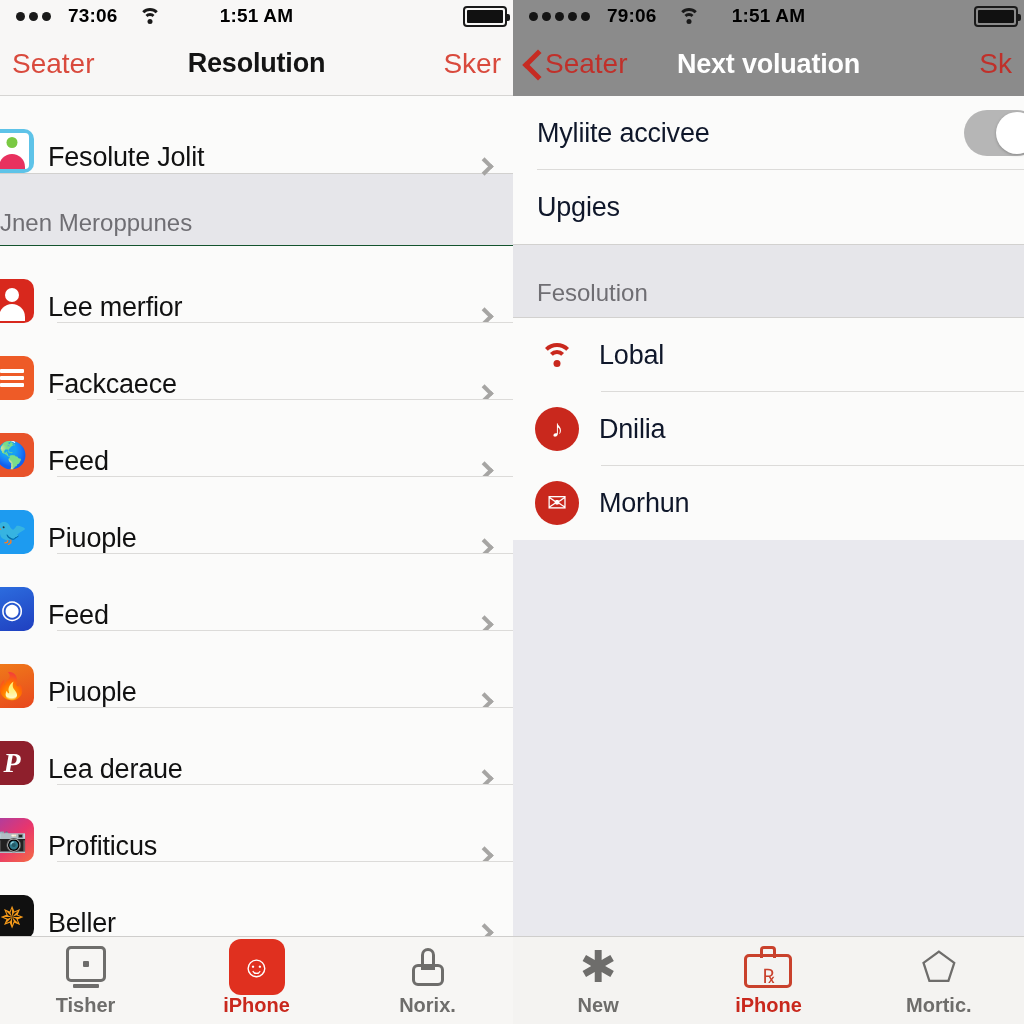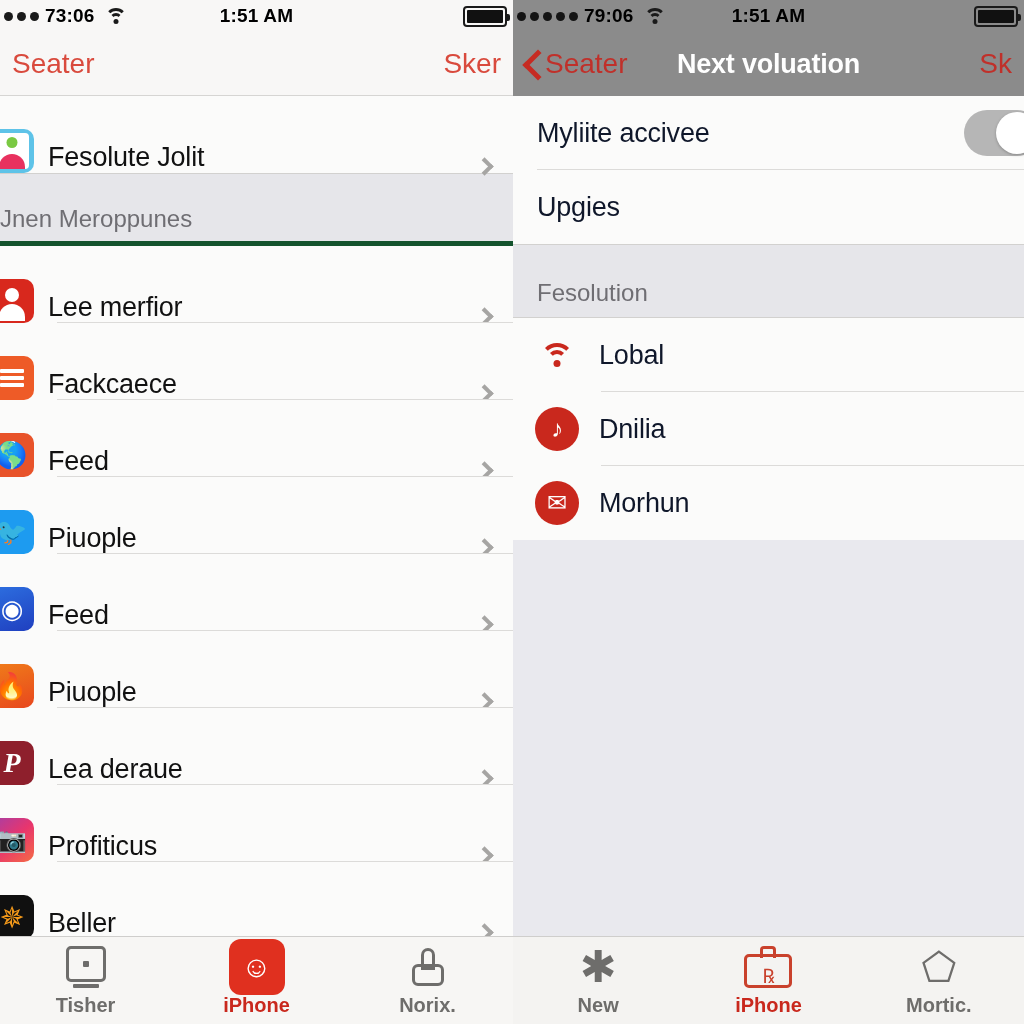--- a/index.html
+++ b/index.html
@@ -15,21 +15,21 @@
   .panel { position:relative; height:1024px; overflow:hidden; }
   .panel-left  { width:513px; background:#f8f7f6; }
   .panel-right { width:511px; background:#e9e9ee; }
 
   
   .statusbar {
     height:32px; display:flex; align-items:center;
     font-size:19px; font-weight:600; letter-spacing:.2px;
     position:relative;
   }
-  .sb-left { display:flex; align-items:center; gap:6px; padding-left:4px; }
+  .sb-left { display:flex; align-items:center; gap:17px; padding-left:4px;margin-left:12px; }
   .sb-dots { display:flex; gap:4px; align-items:center; }
   .sb-dots i { width:9px; height:9px; border-radius:50%; background:#1a1a1a; display:block; }
   .panel-right .sb-dots i { background:#141414; }
   .sb-carrier { font-size:19px; font-weight:600; }
   .wifi { display:inline-block; width:22px; height:16px; position:relative; margin-left:4px; }
   .wifi span { position:absolute; left:50%; transform:translateX(-50%); border-radius:50%; }
   .wifi .a { width:22px; height:22px; border:3.2px solid #1a1a1a; border-bottom-color:transparent;
              border-left-color:transparent; border-right-color:transparent; top:0; }
   .wifi .b { width:13px; height:13px; border:3.2px solid #1a1a1a; border-bottom-color:transparent;
              border-left-color:transparent; border-right-color:transparent; top:4.5px; }
@@ -85,21 +85,21 @@
     display:flex; align-items:center; justify-content:center;
     color:#fff;
   }
   .row-label { font-size:27px; color:#111; letter-spacing:-.2px; }
   .chev {
     margin-left:auto; margin-right:22px; width:13px; height:13px;
     border-top:4px solid #a6a5a3; border-right:4px solid #a6a5a3;
     transform:rotate(45deg);
   }
   .section-header {
-    background:#e6e6ea; border-top:1px solid #d2d1cf; border-bottom:5px solid #14532d;
+    background:#e6e6ea; border-top:1px solid #d2d1cf; border-bottom:1px solid #14532d;
     display:flex; align-items:flex-end; padding:0 0 8px 0;
     color:#6f6e73; font-size:24px;
   }
 
   
   .ic-contact { background:#5ec3e8; }
   .ic-contact .inner {
     position:absolute; left:5px; top:4px; right:5px; bottom:4px;
     background:#fff; border-radius:4px; overflow:hidden;
   }
@@ -222,20 +222,21 @@
         <span class="battery">
             <i></i>
           </span>
       </div>
     </div>
 
     <div class="navbar">
       <div class="nav-left">
         <span class="nav-btn">Seater</span>
       </div>
+      <div class="nav-title">Resolution</div>
       <div class="nav-right">
         <span class="nav-btn">Sker</span>
       </div>
     </div>
 
     <div class="list">
 
       <div class="row">
         <div class="row-icon ic-contact">
           <span class="inner">

